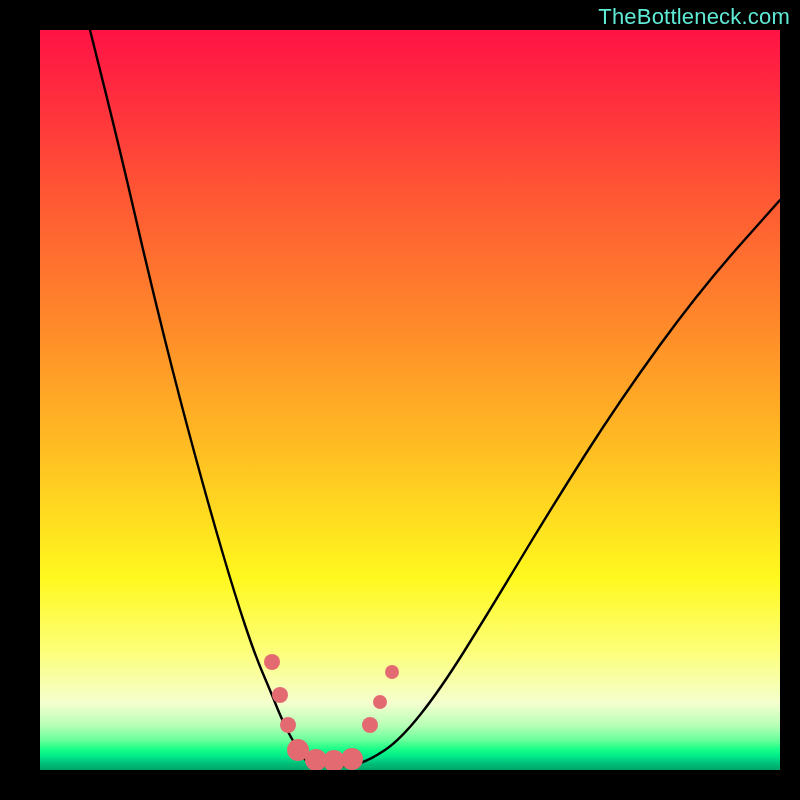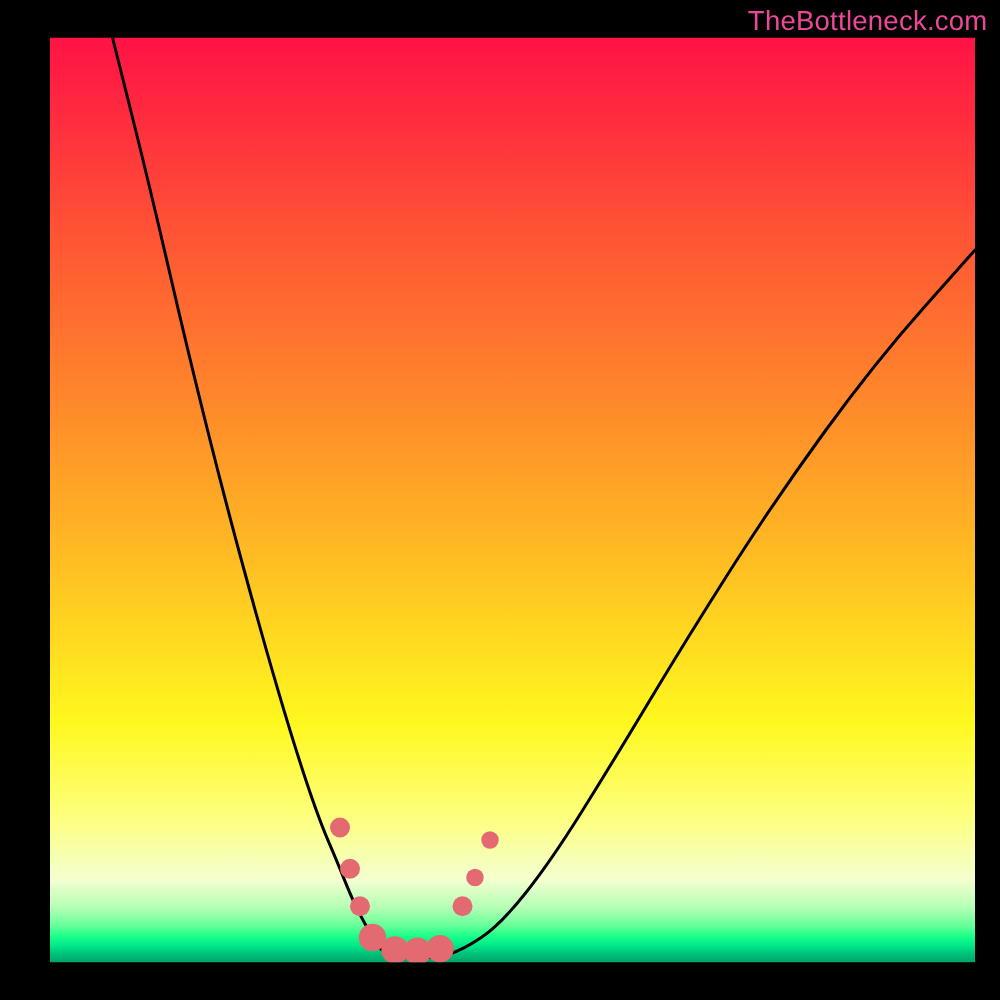--- a/index.html
+++ b/index.html
@@ -42,21 +42,21 @@
       #18ff88 97.2%,
       #00e88a 98.2%,
       #00c47b 99%,
       #00a468 100%
     );
   }
   .watermark {
     position: absolute;
     top: 4px;
     right: 10px;
-    color: #ec4899;
+    color: #5eead4;
     font-size: 22px;
     font-weight: 500;
     letter-spacing: 0.2px;
     user-select: none;
   }
   svg.curve {
     position: absolute;
     left: 0; top: 0;
     width: 740px;
     height: 740px;

